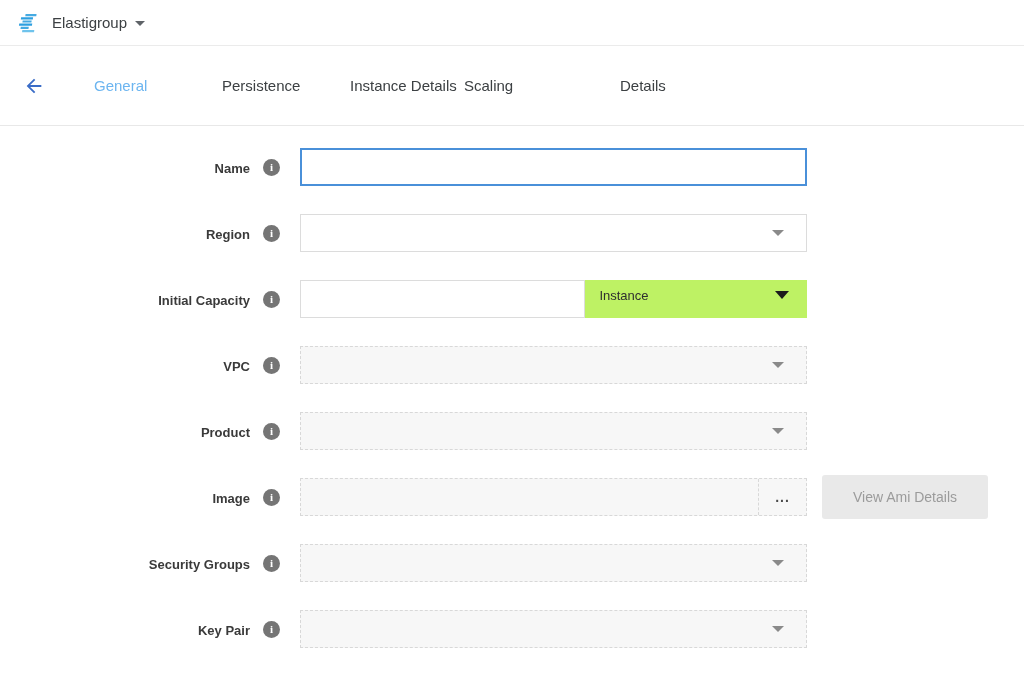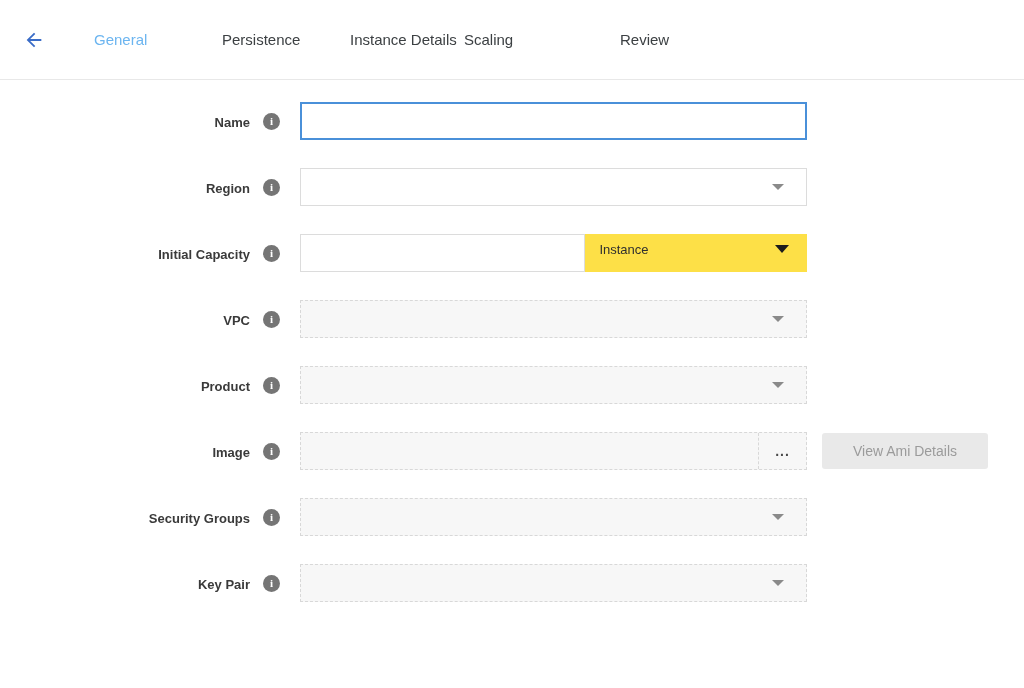--- a/index.html
+++ b/index.html
@@ -50,56 +50,72 @@
   .select { width:100%; height:100%; border:1px solid #dcdcdc; background:#fff;
     display:flex; align-items:center; justify-content:flex-end; padding-right:22px;
     cursor:pointer; }
   .select-caret { width:0; height:0; border-left:6px solid transparent;
     border-right:6px solid transparent; border-top:6px solid #8a8a8a; }
   .select.disabled { background:#f7f7f7; border:1px dashed #d8d8d8; cursor:default; }
 
   
   .cap-input { width:297px; height:100%; border:1px solid #dcdcdc; background:#fff;
     padding:0 10px; font-size:13px; color:#333; outline:none; }
-  .unit-dd { width:230px; height:100%; background:#fde047; display:flex; align-items:center;
+  .unit-dd { width:230px; height:100%; background:#bef264; display:flex; align-items:center;
     justify-content:space-between; padding:0 18px 8px 14px; cursor:pointer; }
   .unit-dd .unit-label { font-size:13px; color:#2f2f2f; }
   .unit-dd .unit-caret { width:0; height:0; border-left:7px solid transparent;
     border-right:7px solid transparent; border-top:8px solid #1c1c1c; }
 
   
   .image-field { width:100%; height:100%; border:1px dashed #d8d8d8; background:#f7f7f7;
     display:flex; }
   .image-main { flex:1; }
   .browse-box { width:48px; border-left:1px dashed #d8d8d8; display:flex; align-items:center;
     justify-content:center; font-size:14px; font-weight:bold; color:#4a4a4a; cursor:pointer;
     letter-spacing:1px; }
 
-  .side-btn { margin-left:15px; width:166px; height:36px; background:#e9e9e9; border:none;
+  .side-btn { margin-left:15px; width:166px; height:44px; background:#e9e9e9; border:none;
     border-radius:3px; color:#9b9b9b; font-size:14px; cursor:pointer;
     font-family:"Liberation Sans","DejaVu Sans",sans-serif; }
 </style>
 </head>
 <body>
 
 <div class="page">
 
+  <div class="topbar">
+    <span class="logo">
+      <svg width="26" height="24" viewBox="0 0 26 24">
+        <g transform="skewX(-8)" fill="none" stroke-linecap="butt">
+          <rect x="10" y="3" width="11" height="2.2" fill="#45aae2"></rect>
+          <rect x="6" y="6.2" width="12" height="2.2" fill="#2d9fe0"></rect>
+          <rect x="8" y="9.4" width="9" height="2.2" fill="#45aae2"></rect>
+          <rect x="5" y="12.6" width="13" height="2.2" fill="#2d9fe0"></rect>
+          <rect x="7" y="15.8" width="8" height="2.2" fill="#45aae2"></rect>
+          <rect x="9" y="19" width="12" height="2.2" fill="#6fc3ec"></rect>
+        </g>
+      </svg>
+    </span>
+    <span class="topbar-title">Elastigroup</span>
+    <span class="caret-sm"></span>
+  </div>
 
   <div class="tabbar">
     <span class="back-btn">
       <svg width="22" height="22" viewBox="0 0 24 24">
         <path d="M20 11H7.83l5.59-5.59L12 4l-8 8 8 8 1.41-1.41L7.83 13H20v-2z" fill="#3a6cc7"></path>
       </svg>
     </span>
     <div class="tabs">
       <span class="tab active">General</span>
       <span class="tab">Persistence</span>
       <span class="tab">Instance Details</span>
       <span class="tab">Scaling</span>
-      <span class="tab">Review</span>
+      <span class="tab">Details</span>
     </div>
   </div>
 
   <div class="form">
 
     <div class="form-row">
       <div class="label-cell">
         <span class="field-label">Name</span>
         <span class="info-icon">i</span>
       </div>

